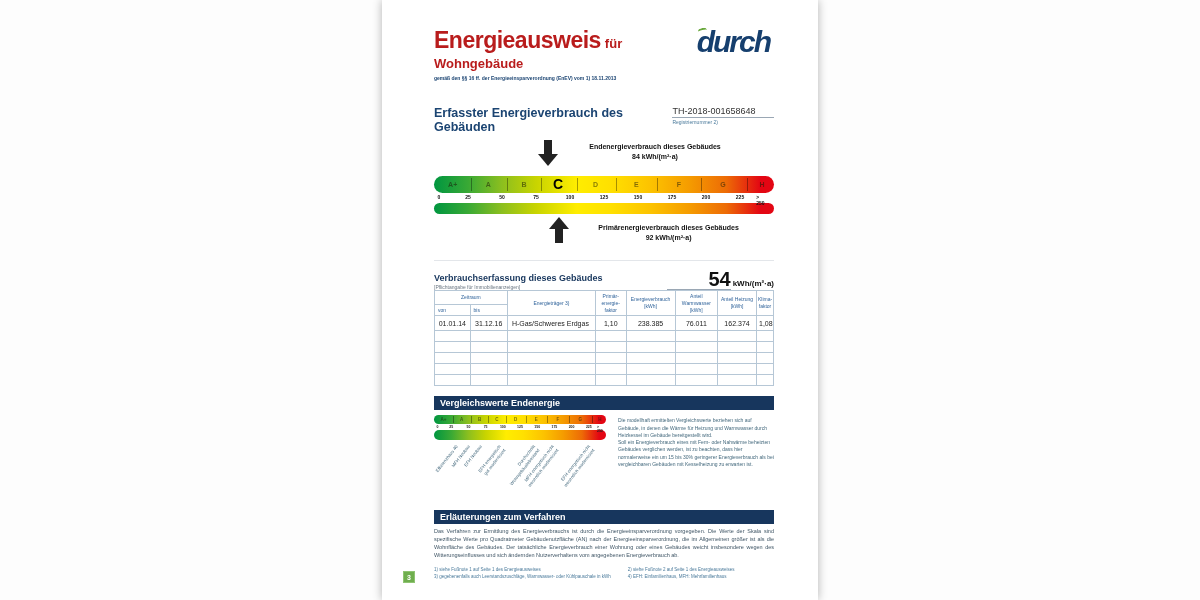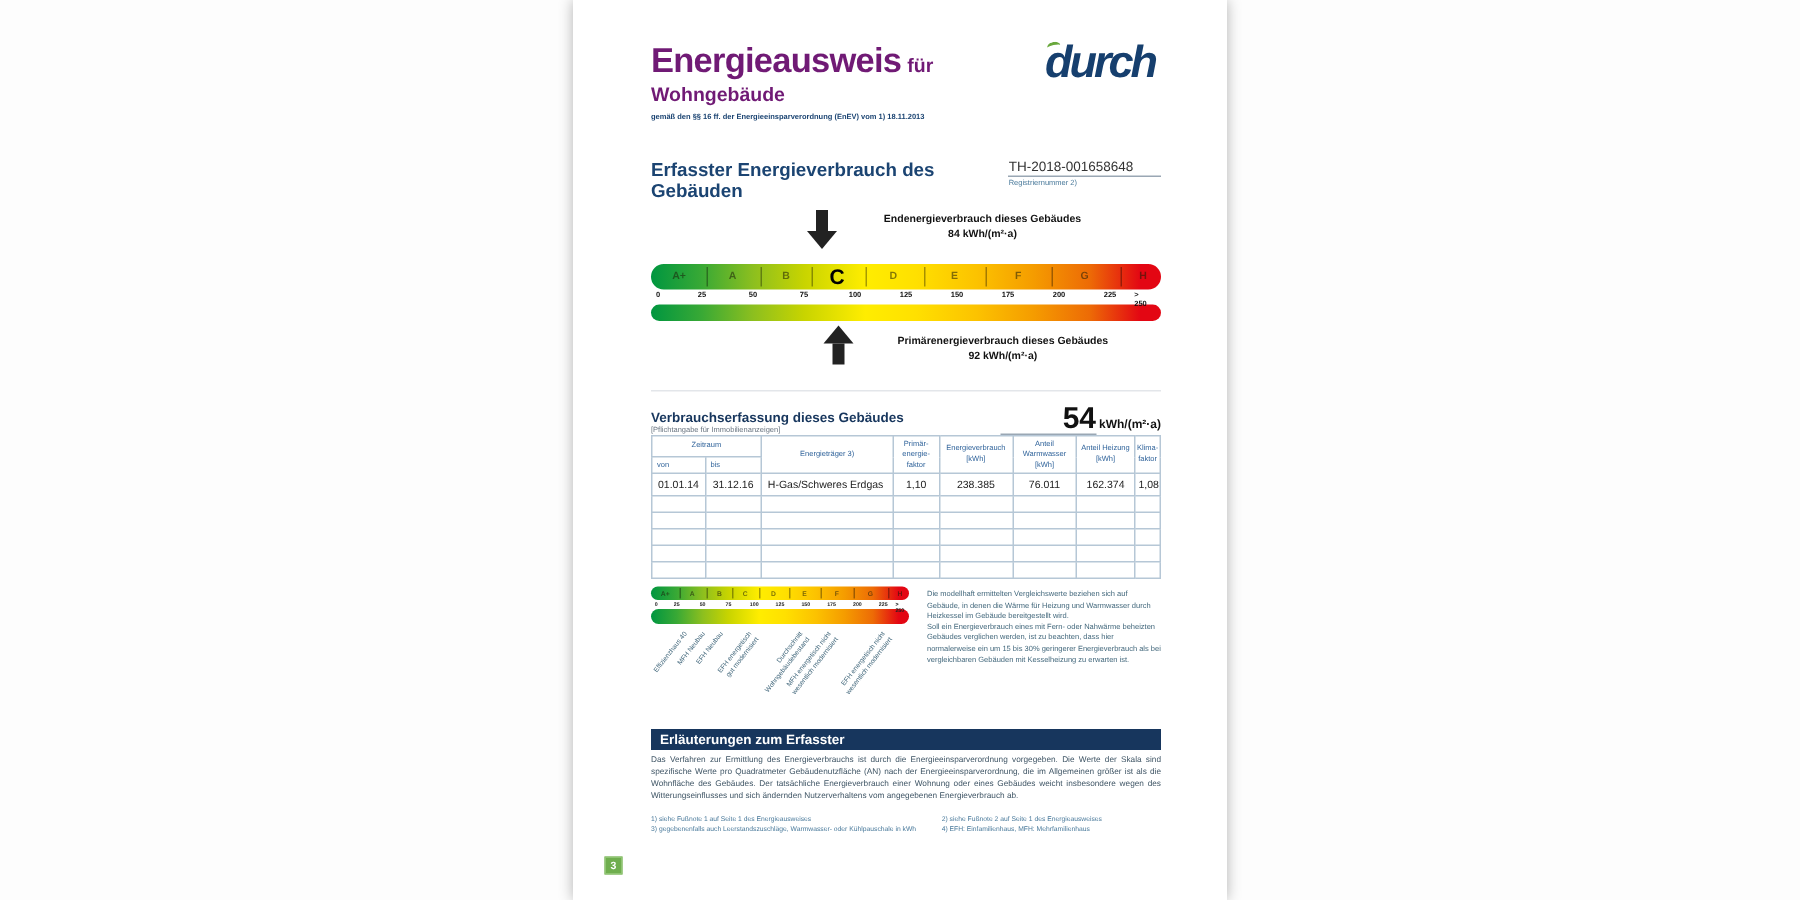--- a/index.html
+++ b/index.html
@@ -4,21 +4,21 @@
 <style>
   * { margin:0; padding:0; box-sizing:border-box; }
   body { background:#ffffff; font-family:"Liberation Sans", sans-serif; }
   .canvas { width:1200px; height:600px; overflow:hidden; background:#fdfdfd; position:relative; }
   .page { width:436px; height:600px; margin:0 auto; background:#fff;
           box-shadow: 0 0 9px rgba(0,0,0,0.30); position:relative; }
   .content { padding:27px 44px 0 52px; }
 
   
   .hdr-row { display:flex; justify-content:space-between; align-items:flex-start; }
-  .title-line { color:#701a75; }
+  .title-line { color:#b91c1c; }
   .title-main { font-size:23px; font-weight:bold; letter-spacing:-0.5px; }
   .title-sub { font-size:13px; font-weight:bold; margin-left:4px; }
   .regulation { font-size:5px; color:#1b4472; font-weight:bold; margin-top:3px; }
   .logo { font-size:30px; font-weight:bold; font-style:italic; color:#163f6e;
           letter-spacing:-2px; position:relative; line-height:30px; padding-right:4px; }
   .logo-leaf { position:absolute; left:1px; top:1px; width:9px; height:5px;
                border-top:2.5px solid #69a83c; border-radius:50%/60% 60% 0 0;
                transform:rotate(-12deg); background:transparent; }
 
   
@@ -295,20 +295,21 @@
               <td class="cell"></td>
               <td class="cell"></td>
               <td class="cell"></td>
               <td class="cell"></td>
               <td class="cell"></td>
               <td class="cell"></td>
           </tr>
         </tbody>
       </table>
 
+      <div class="banner" style="margin-top:10px">Vergleichswerte Endenergie</div>
 
       <div class="cmp-wrap">
         <div class="cmp-left">
           <div class="sm-bar-top grad">
             <div class="sm-sep" style="left:11%"></div>
             <div class="sm-sep" style="left:21.5%"></div>
             <div class="sm-sep" style="left:31.5%"></div>
             <div class="sm-sep" style="left:42%"></div>
             <div class="sm-sep" style="left:53.5%"></div>
             <div class="sm-sep" style="left:65.5%"></div>
@@ -349,21 +350,21 @@
             <span class="cmp-label" style="left:68%">MFH energetisch nicht
 wesentlich modernisiert</span>
             <span class="cmp-label" style="left:89%">EFH energetisch nicht
 wesentlich modernisiert</span>
           </div>
         </div>
         <div class="cmp-text">Die modellhaft ermittelten Vergleichswerte beziehen sich auf Gebäude, in denen die Wärme für Heizung und Warmwasser durch Heizkessel im Gebäude bereitgestellt wird.
 Soll ein Energieverbrauch eines mit Fern- oder Nahwärme beheizten Gebäudes verglichen werden, ist zu beachten, dass hier normalerweise ein um 15 bis 30% geringerer Energieverbrauch als bei vergleichbaren Gebäuden mit Kesselheizung zu erwarten ist.</div>
       </div>
 
-      <div class="banner" style="margin-top:4px">Erläuterungen zum Erfasster</div>
+      <div class="banner" style="margin-top:4px">Erläuterungen zum Verfahren</div>
 
       <div class="explain">Das Verfahren zur Ermittlung des Energieverbrauchs ist durch die Energieeinsparverordnung vorgegeben. Die Werte der Skala sind spezifische Werte pro Quadratmeter Gebäudenutzfläche (AN) nach der Energieeinsparverordnung, die im Allgemeinen größer ist als die Wohnfläche des Gebäudes. Der tatsächliche Energieverbrauch einer Wohnung oder eines Gebäudes weicht insbesondere wegen des Witterungseinflusses und sich ändernden Nutzerverhaltens vom angegebenen Energieverbrauch ab.</div>
 
       <div class="footnotes">
         <div class="fn-col fn-left">
           <div>1) siehe Fußnote 1 auf Seite 1 des Energieausweises</div>
           <div>3) gegebenenfalls auch Leerstandszuschläge, Warmwasser- oder Kühlpauschale in kWh</div>
         </div>
         <div class="fn-col fn-right">
           <div>2) siehe Fußnote 2 auf Seite 1 des Energieausweises</div>

